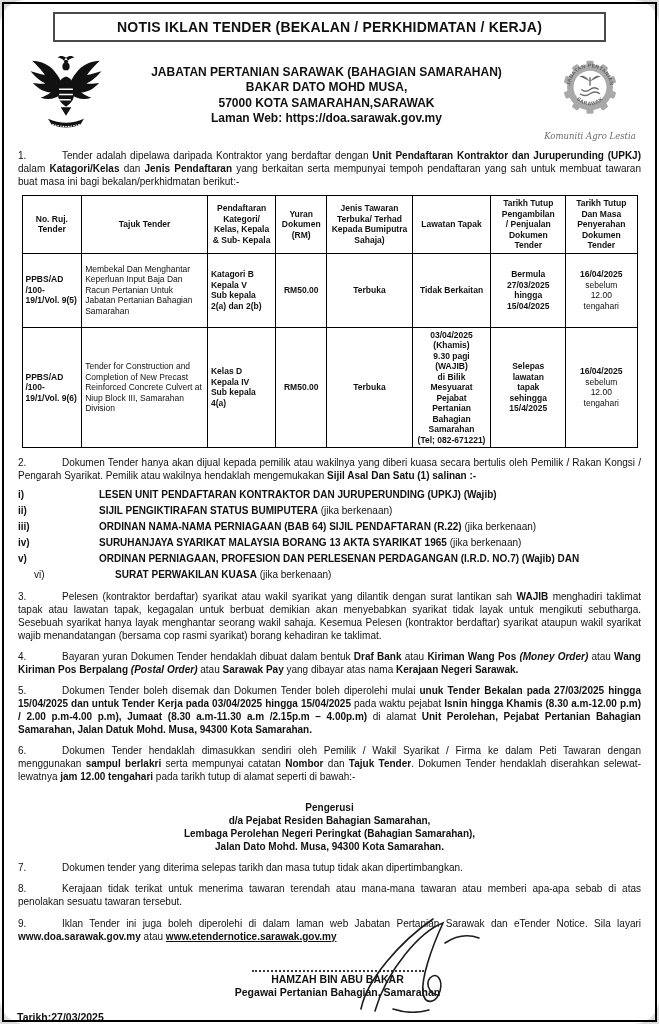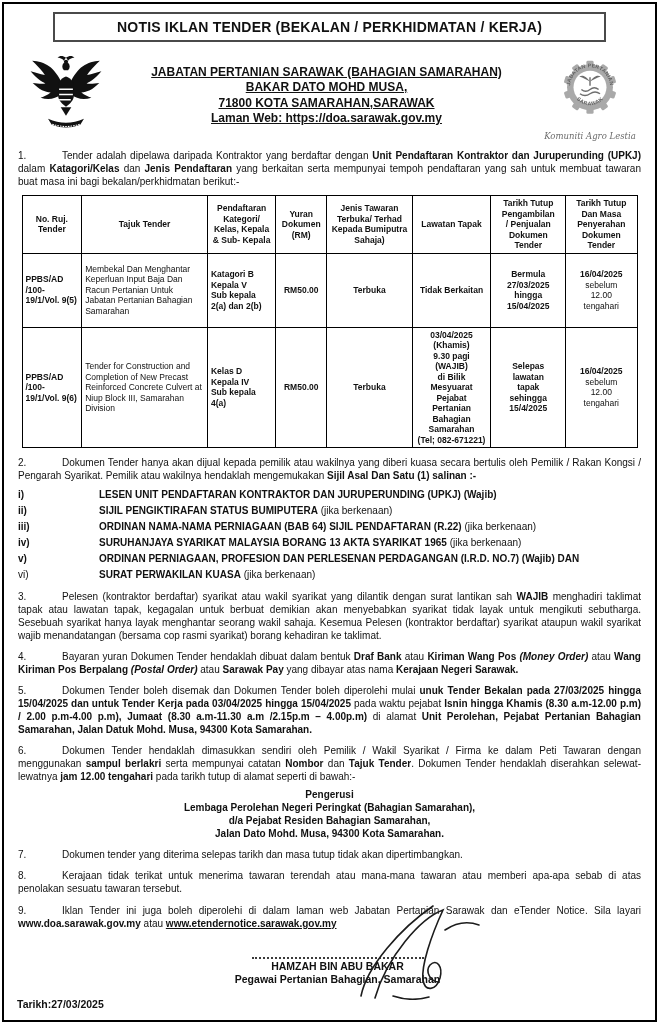--- a/index.html
+++ b/index.html
@@ -1,52 +1,53 @@
 <!DOCTYPE html>
 <html><head>
 <meta charset="utf-8">
 <style>
   html,body { margin:0; padding:0; background:#ddd; }
   .page {
     width:659px; height:1024px; background:#fff; position:relative;
     font-family:"Liberation Sans", sans-serif; color:#111; margin:0 auto;
     box-sizing:border-box;
+    border-radius:25px;
   }
   .frame {
     position:absolute; inset:2px; border:2px solid #000;
     padding:6px 13px 4px 13px; box-sizing:border-box; overflow:hidden;
   }
   
   .title-box {
     border:2px solid #4a4a4a; margin:2px 36px 0 36px; padding:5px 4px;
     text-align:center; font-weight:bold; font-size:14px; letter-spacing:.2px;
   }
   
   .letterhead { display:flex; align-items:center; margin:8px 6px 0 6px; }
   .crest-box { width:86px; flex:none; text-align:center; }
-  .lh-text { flex:1; text-align:center; font-weight:bold; font-size:12px; line-height:15.5px;text-decoration:underline; }
+  .lh-text { flex:1; text-align:center; font-weight:bold; font-size:12px; line-height:15.5px; }
   .dept-box { width:92px; flex:none; text-align:center; }
   .dept-caption { font-family:"DejaVu Serif", serif; font-style:italic; font-size:8.5px; color:#6b6b6b; margin-top:1px; }
   
   .para { font-size:10px; line-height:13px; text-align:justify; margin:8px 1px 0 1px; }
   .pnum { display:inline-block; width:44px; }
   
   .chk { display:flex; font-size:10px; line-height:12.5px; margin:3.5px 1px 0 1px; }
   .chk .num { width:45px; flex:none; font-weight:bold; }
-  .chk.num-normal .num { font-weight:normal; }
+  .chk.num-normal .num { font-weight:normal;margin-left:16px; }
   .chk .body { flex:1;padding-left:36px; }
   
   table.tender { margin:7px auto 0 auto; width:616px; border-collapse:collapse; table-layout:fixed;
     font-size:8.5px; line-height:10.5px; }
   table.tender th, table.tender td { border:1.4px solid #000; padding:2px 3px; text-align:center; vertical-align:middle; box-sizing:border-box; }
   table.tender th { font-weight:bold; white-space:pre-line; height:52px; }
   table.tender td.al { text-align:left; }
   tr.r1 { height:74px; } tr.r2 { height:104px; }
   
-  .addr { text-align:center; font-weight:bold; font-size:10px; line-height:13px; margin-top:5px; }
+  .addr { text-align:center; font-weight:bold; font-size:10px; line-height:13px; margin-top:18px; }
   
   .bottom { position:relative; }
   .scribble { position:absolute; left:288px; top:0px; width:180px; height:96px; z-index:2; pointer-events:none; }
   .sig-wrap { text-align:center; margin-top:27px; transform:translateX(8px); }
   .dotted { width:172px; margin:0 auto 1px auto; border-top:2px dotted #3a3a3a; }
   .sig-name { font-weight:bold; font-size:10.5px; line-height:13px; }
   .sig-title { font-weight:bold; font-size:10.5px; line-height:13px; }
   .date-line { font-weight:bold; font-size:10.5px; margin-top:12px; }
 </style>
 </head>
@@ -76,21 +77,21 @@
 
           <path d="M60 100 l10 16 l10 -16 Z"></path>
 
           <path d="M36 122 q34 15 68 0 l-7 11 q-27 11 -54 0 Z"></path>
           <path d="M44 132 q26 9 52 0" stroke="#fff" stroke-width="2" stroke-dasharray="3 2" fill="none"></path>
         </svg>
       </div>
       <div class="lh-text">
         <div>JABATAN PERTANIAN SARAWAK (BAHAGIAN SAMARAHAN)</div>
         <div>BAKAR DATO MOHD MUSA,</div>
-        <div>71800 KOTA SAMARAHAN,SARAWAK</div>
+        <div>57000 KOTA SAMARAHAN,SARAWAK</div>
         <div>Laman Web: https://doa.sarawak.gov.my</div>
       </div>
       <div class="dept-box">
         <svg width="72" height="76" viewBox="0 0 100 106">
           <g fill="#a9a9a9">
             <rect x="45" y="15" width="10" height="12" rx="2" transform="rotate(0,50,52)"></rect>
             <rect x="45" y="15" width="10" height="12" rx="2" transform="rotate(36,50,52)"></rect>
             <rect x="45" y="15" width="10" height="12" rx="2" transform="rotate(72,50,52)"></rect>
             <rect x="45" y="15" width="10" height="12" rx="2" transform="rotate(108,50,52)"></rect>
             <rect x="45" y="15" width="10" height="12" rx="2" transform="rotate(144,50,52)"></rect>
@@ -218,22 +219,22 @@
     <p class="para"><span class="pnum">3.</span><span><span>Pelesen (kontraktor berdaftar) syarikat atau wakil syarikat yang dilantik dengan surat lantikan sah </span><span style="font-weight: bold;">WAJIB</span><span> menghadiri taklimat tapak atau lawatan tapak, kegagalan untuk berbuat demikian akan menyebabkan syarikat tidak layak untuk mengikuti sebutharga. Sesebuah syarikat   hanya layak menghantar seorang wakil sahaja. Kesemua Pelesen (kontraktor berdaftar) syarikat ataupun wakil syarikat wajib   menandatangan   (bersama cop rasmi syarikat) borang kehadiran ke taklimat.</span></span></p>
 
     <p class="para"><span class="pnum">4.</span><span><span>Bayaran yuran Dokumen Tender hendaklah dibuat dalam bentuk </span><span style="font-weight: bold;">Draf Bank</span><span> atau </span><span style="font-weight: bold;">Kiriman Wang Pos </span><span style="font-weight: bold; font-style: italic;">(Money Order)</span><span> atau </span><span style="font-weight: bold;">Wang Kiriman Pos Berpalang </span><span style="font-weight: bold; font-style: italic;">(Postal Order)</span><span> atau </span><span style="font-weight: bold;">Sarawak Pay</span><span> yang dibayar atas nama </span><span style="font-weight: bold;">Kerajaan Negeri Sarawak.</span></span></p>
 
     <p class="para"><span class="pnum">5.</span><span><span>Dokumen Tender boleh disemak dan Dokumen Tender boleh diperolehi mulai </span><span style="font-weight: bold;">unuk Tender Bekalan pada 27/03/2025 hingga 15/04/2025 dan untuk Tender Kerja  pada 03/04/2025 hingga 15/04/2025</span><span> pada waktu pejabat </span><span style="font-weight: bold;">Isnin hingga Khamis (8.30 a.m-12.00 p.m) / 2.00 p.m-4.00 p.m), Jumaat (8.30 a.m-11.30 a.m /2.15p.m – 4.00p.m)</span><span> di alamat </span><span style="font-weight: bold;">Unit Perolehan, Pejabat Pertanian Bahagian Samarahan, Jalan Datuk Mohd. Musa, 94300 Kota Samarahan.</span></span></p>
 
     <p class="para"><span class="pnum">6.</span><span><span>Dokumen Tender hendaklah dimasukkan sendiri oleh Pemilik / Wakil Syarikat / Firma ke dalam  Peti Tawaran dengan menggunakan </span><span style="font-weight: bold;">sampul berlakri</span><span> serta mempunyai catatan </span><span style="font-weight: bold;">Nombor</span><span> dan </span><span style="font-weight: bold;">Tajuk Tender</span><span>. Dokumen Tender hendaklah diserahkan selewat-lewatnya </span><span style="font-weight: bold;">jam 12.00 tengahari</span><span> pada tarikh tutup di alamat seperti di bawah:-</span></span></p>
 
     <div class="addr">
       <div>Pengerusi</div>
+      <div>d/a Pejabat Residen Bahagian Samarahan,</div>
       <div>Lembaga Perolehan Negeri Peringkat (Bahagian Samarahan),</div>
-      <div>d/a Pejabat Residen Bahagian Samarahan,</div>
       <div>Jalan Dato Mohd. Musa, 94300 Kota Samarahan.</div>
     </div>
 
     <p class="para"><span class="pnum">7.</span><span><span>Dokumen tender yang diterima selepas tarikh dan masa tutup tidak akan dipertimbangkan.</span></span></p>
 
     <p class="para"><span class="pnum">8.</span><span><span>Kerajaan tidak terikat untuk menerima tawaran terendah atau mana-mana tawaran atau memberi apa-apa sebab di atas penolakan sesuatu tawaran tersebut.</span></span></p>
 
     <div class="bottom">
       <p class="para" style="margin-top:9px"><span class="pnum">9.</span><span><span>Iklan Tender ini juga boleh diperolehi di dalam laman web Jabatan Pertanian Sarawak dan eTender Notice. Sila layari </span><span style="font-weight: bold;">www.doa.sarawak.gov.my</span><span> atau </span><span style="font-weight: bold; text-decoration: underline;">www.etendernotice.sarawak.gov.my</span></span></p>
 

